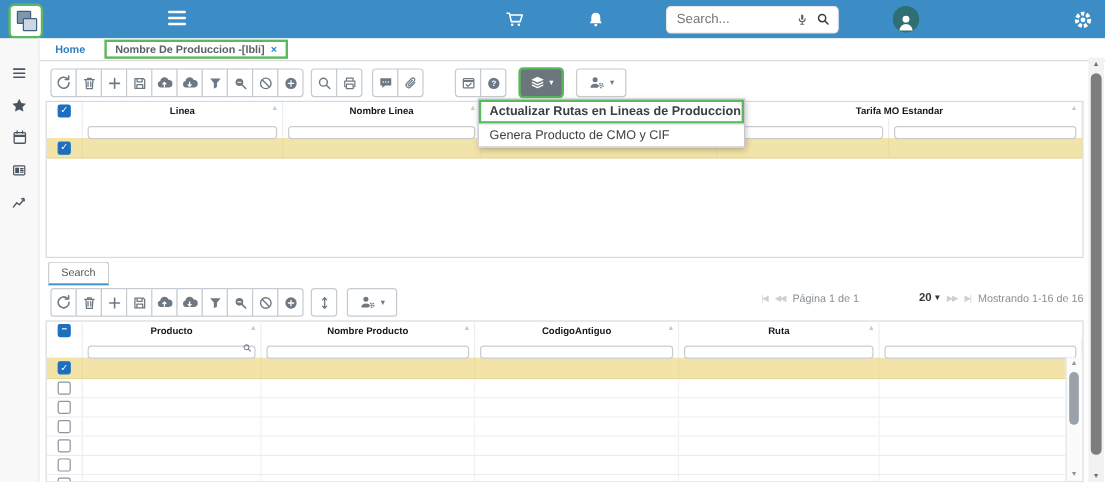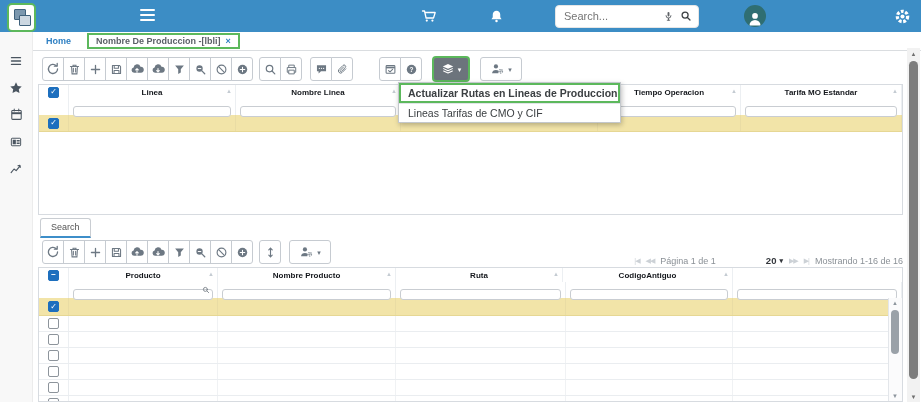--- a/index.html
+++ b/index.html
@@ -82,21 +82,21 @@
   
   .menu{position:absolute;left:398px;top:82px;width:221px;background:#fff;border:1px solid #c3c7cc;
         box-shadow:1px 2px 5px rgba(0,0,0,.25);z-index:40;}
   .menu-item{font-size:10.5px;color:#3c4043;padding:3px 9px;cursor:pointer;box-sizing:border-box;white-space:nowrap;}
   .menu-item.hl{border:2px solid #5cb85c;padding:2px 7px;font-weight:bold;}
   
   .rutas-tab{position:absolute;left:40px;top:218px;height:20px;padding:0 10px;background:#fff;
              border:1px solid #c9cdd2;border-bottom:2px solid #3d8ec9;border-radius:3px 3px 0 0;
              font-size:9px;color:#555;line-height:17px;box-sizing:border-box;cursor:pointer;}
   
-  .pager{position:absolute;right:18px;top:255px;display:flex;align-items:center;gap:6px;
+  .pager{position:absolute;right:18px;top:243px;display:flex;align-items:center;gap:6px;
          font-size:9px;color:#8a9096;}
   .pg-ic{font-size:7px;color:#ccd1d6;letter-spacing:-1px;cursor:pointer;}
   .pg-size{display:flex;align-items:center;gap:3px;font-size:9.5px;font-weight:bold;color:#33373c;cursor:pointer;margin-left:44px;}
   .pg-size .caret{color:#33373c;}
   
   .vscroll-outer{position:absolute;right:1px;top:48px;width:13px;height:354px;background:#f2f2f2;}
   .vscroll-outer .arr{width:13px;height:11px;display:flex;align-items:center;justify-content:center;
                       font-size:6px;color:#6f6f6f;cursor:pointer;}
   .vscroll-outer .thumb{position:absolute;left:2px;top:13px;width:9px;height:318px;background:#7d7d7d;border-radius:5px;cursor:pointer;}
   .vscroll-outer .arr.bottom{position:absolute;bottom:0;}
@@ -340,24 +340,20 @@
       <span>Linea</span>
       <span class="sort">▲</span>
     </div>
     <div class="hcell g1c2">
       <span>Nombre Linea</span>
       <span class="sort">▲</span>
     </div>
     <div class="hcell g1c3">
       <span></span>
     </div>
-    <div class="hcell g1c4">
-      <span>Tiempo Operacion</span>
-      <span class="sort">▲</span>
-    </div>
     <div class="hcell g1c5">
       <span>Tarifa MO Estandar</span>
       <span class="sort">▲</span>
     </div>
   </div>
   <div class="frow">
     <div class="cbcell g1c0"></div>
     <div class="fcell g1c1"><input style=""></div>
     <div class="fcell g1c2"><input style=""></div>
     <div class="fcell g1c3"><input style=""></div>
@@ -371,21 +367,21 @@
     <div class="rcell g1c1"></div>
       <div class="rcell g1c2"></div>
       <div class="rcell g1c3"></div>
     <div class="rcell g1c4"></div>
       <div class="rcell g1c5"></div>
   </div>
 </div>
 
 <div class="menu">
   <div class="menu-item hl">Actualizar Rutas en Lineas de Produccion</div>
-  <div class="menu-item" style="border-top:1px solid #e1e4e8;">Lineas Tarifas de CMO y CIF</div>
+  <div class="menu-item" style="border-top:1px solid #e1e4e8;">Genera Producto de CMO y CIF</div>
 </div>
 
 <div class="rutas-tab">Search</div>
 
 <div class="toolbar toolbar2">
   <div class="tgroup">
     <div class="tbtn">
       <svg class="ico" width="14" height="14" viewBox="0 0 16 16" fill="none" stroke="currentColor" stroke-width="1.5" stroke-linecap="round" stroke-linejoin="round">
         <path d="M13.2 8a5.2 5.2 0 1 1-1.5-3.7"></path>
           <path d="M12.8 1.6v3.2H9.6"></path>
@@ -482,26 +478,26 @@
       <span class="cb indet">−</span>
     </div>
     <div class="hcell g2c1">
       <span>Producto</span>
       <span class="sort">▲</span>
     </div>
     <div class="hcell g2c2">
       <span>Nombre Producto</span>
       <span class="sort">▲</span>
     </div>
+    <div class="hcell g2c3">
+      <span>CodigoAntiguo</span>
+      <span class="sort">▲</span>
+    </div>
     <div class="hcell g2c4">
       <span>Ruta</span>
-      <span class="sort">▲</span>
-    </div>
-    <div class="hcell g2c3">
-      <span>CodigoAntiguo</span>
       <span class="sort">▲</span>
     </div>
   </div>
   <div class="frow">
     <div class="cbcell g2c0"></div>
     <div class="fcell g2c1">
       <input style="padding-right: 14px;">
       <span class="mini-mag">
         <svg width="8" height="8" viewBox="0 0 16 16" fill="none" stroke="#7a828a" stroke-width="1.8" stroke-linecap="round">
           <circle cx="6.8" cy="6.8" r="4"></circle>

